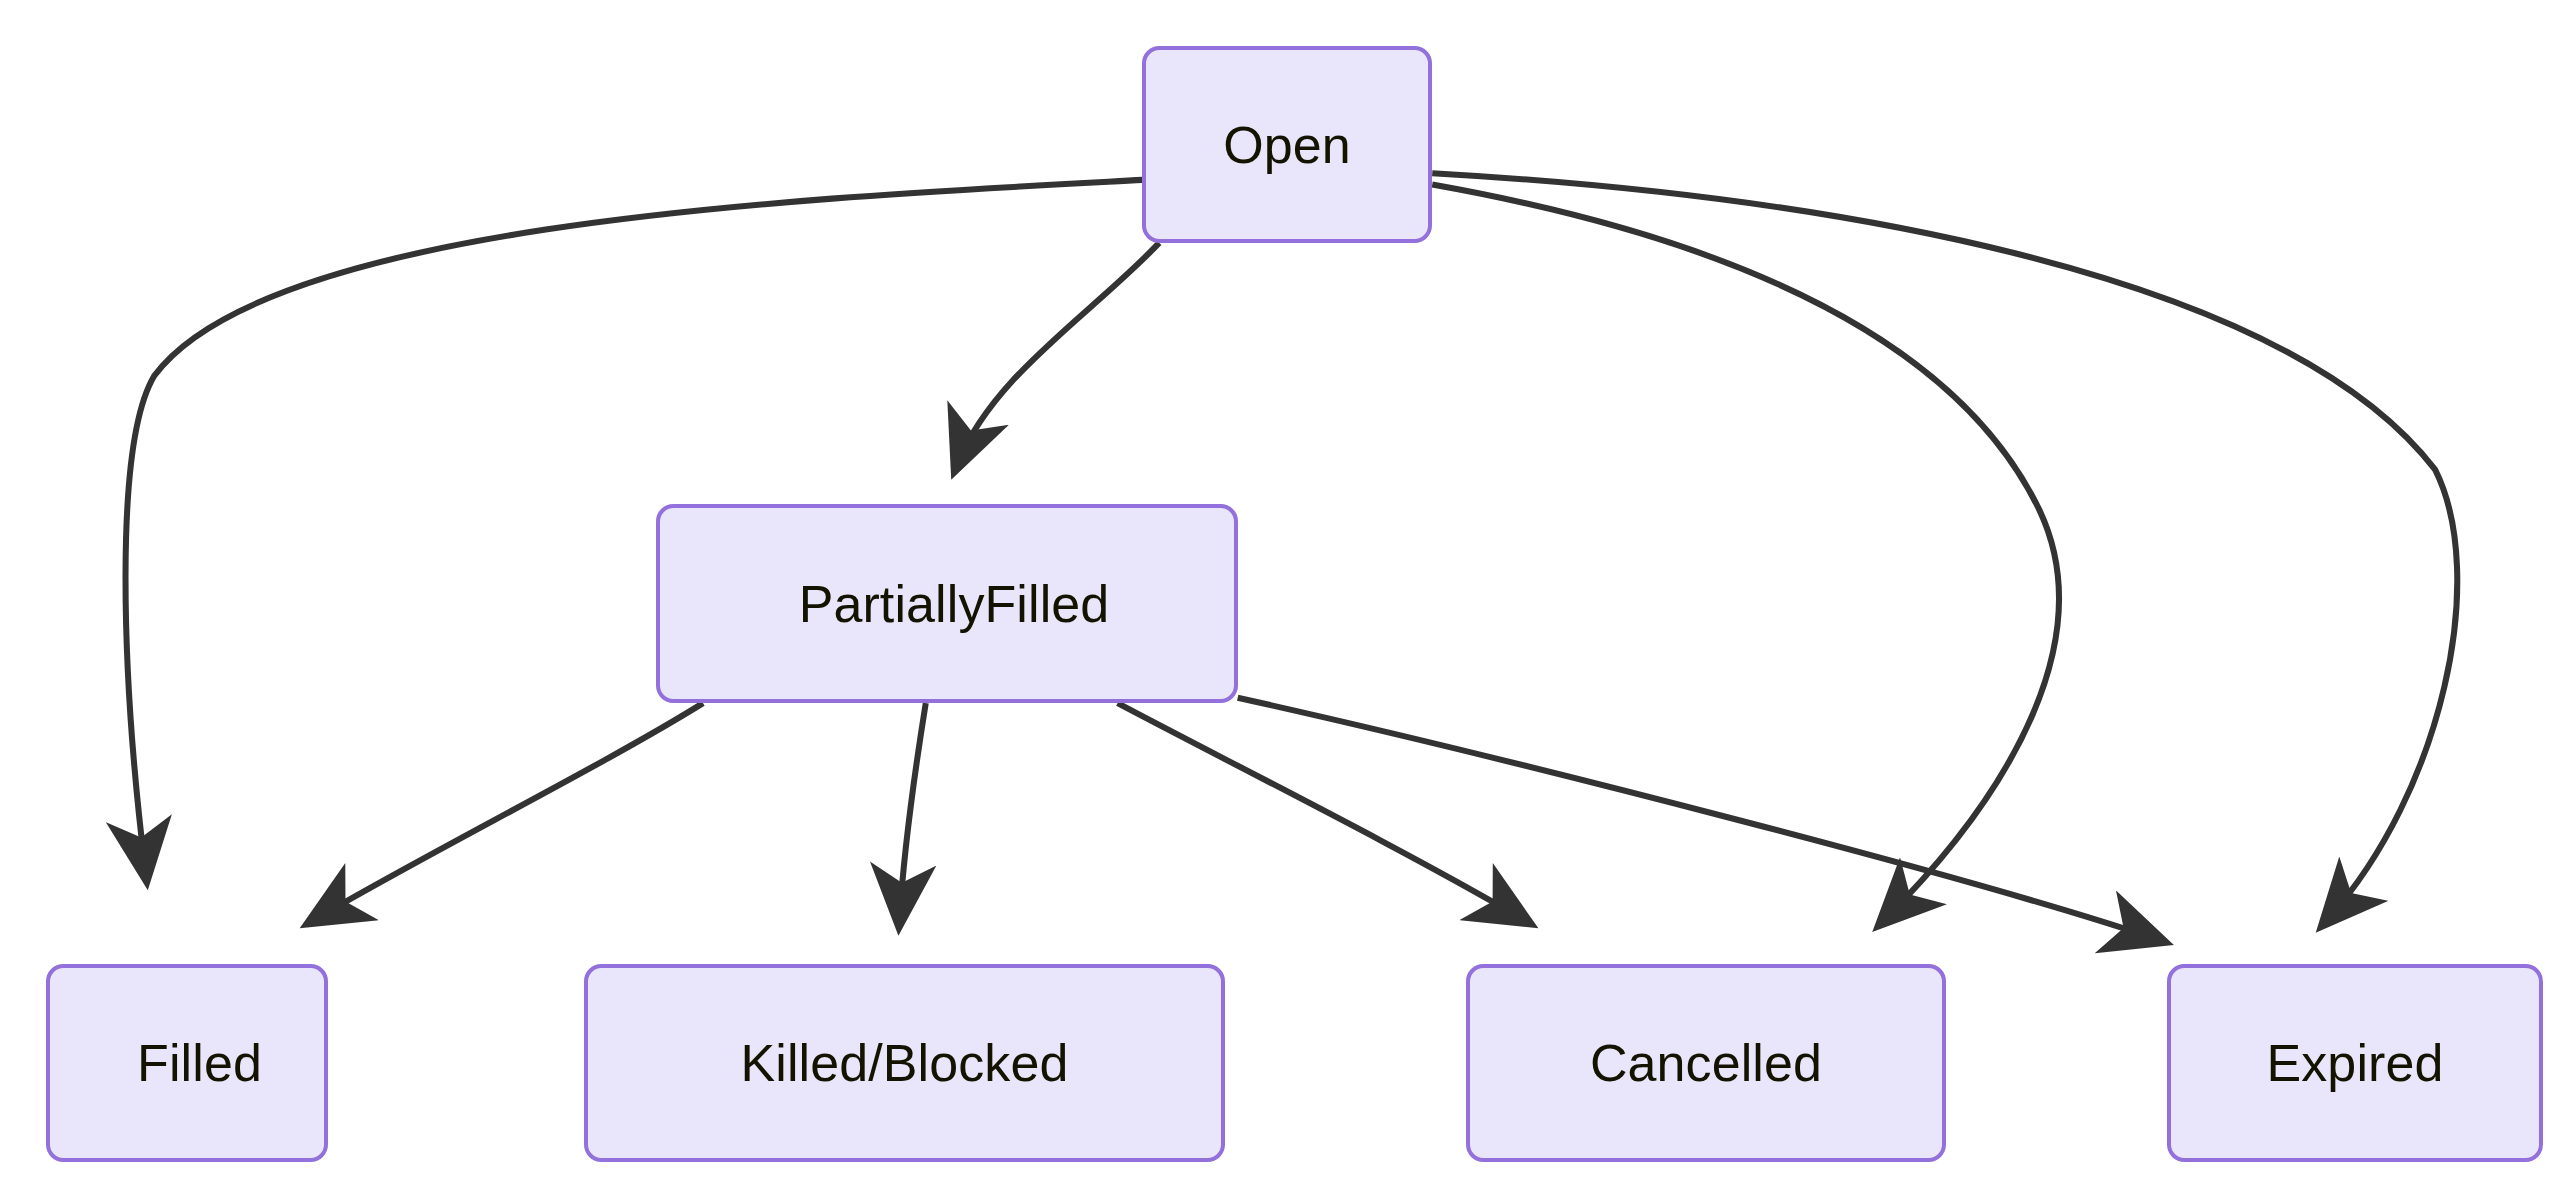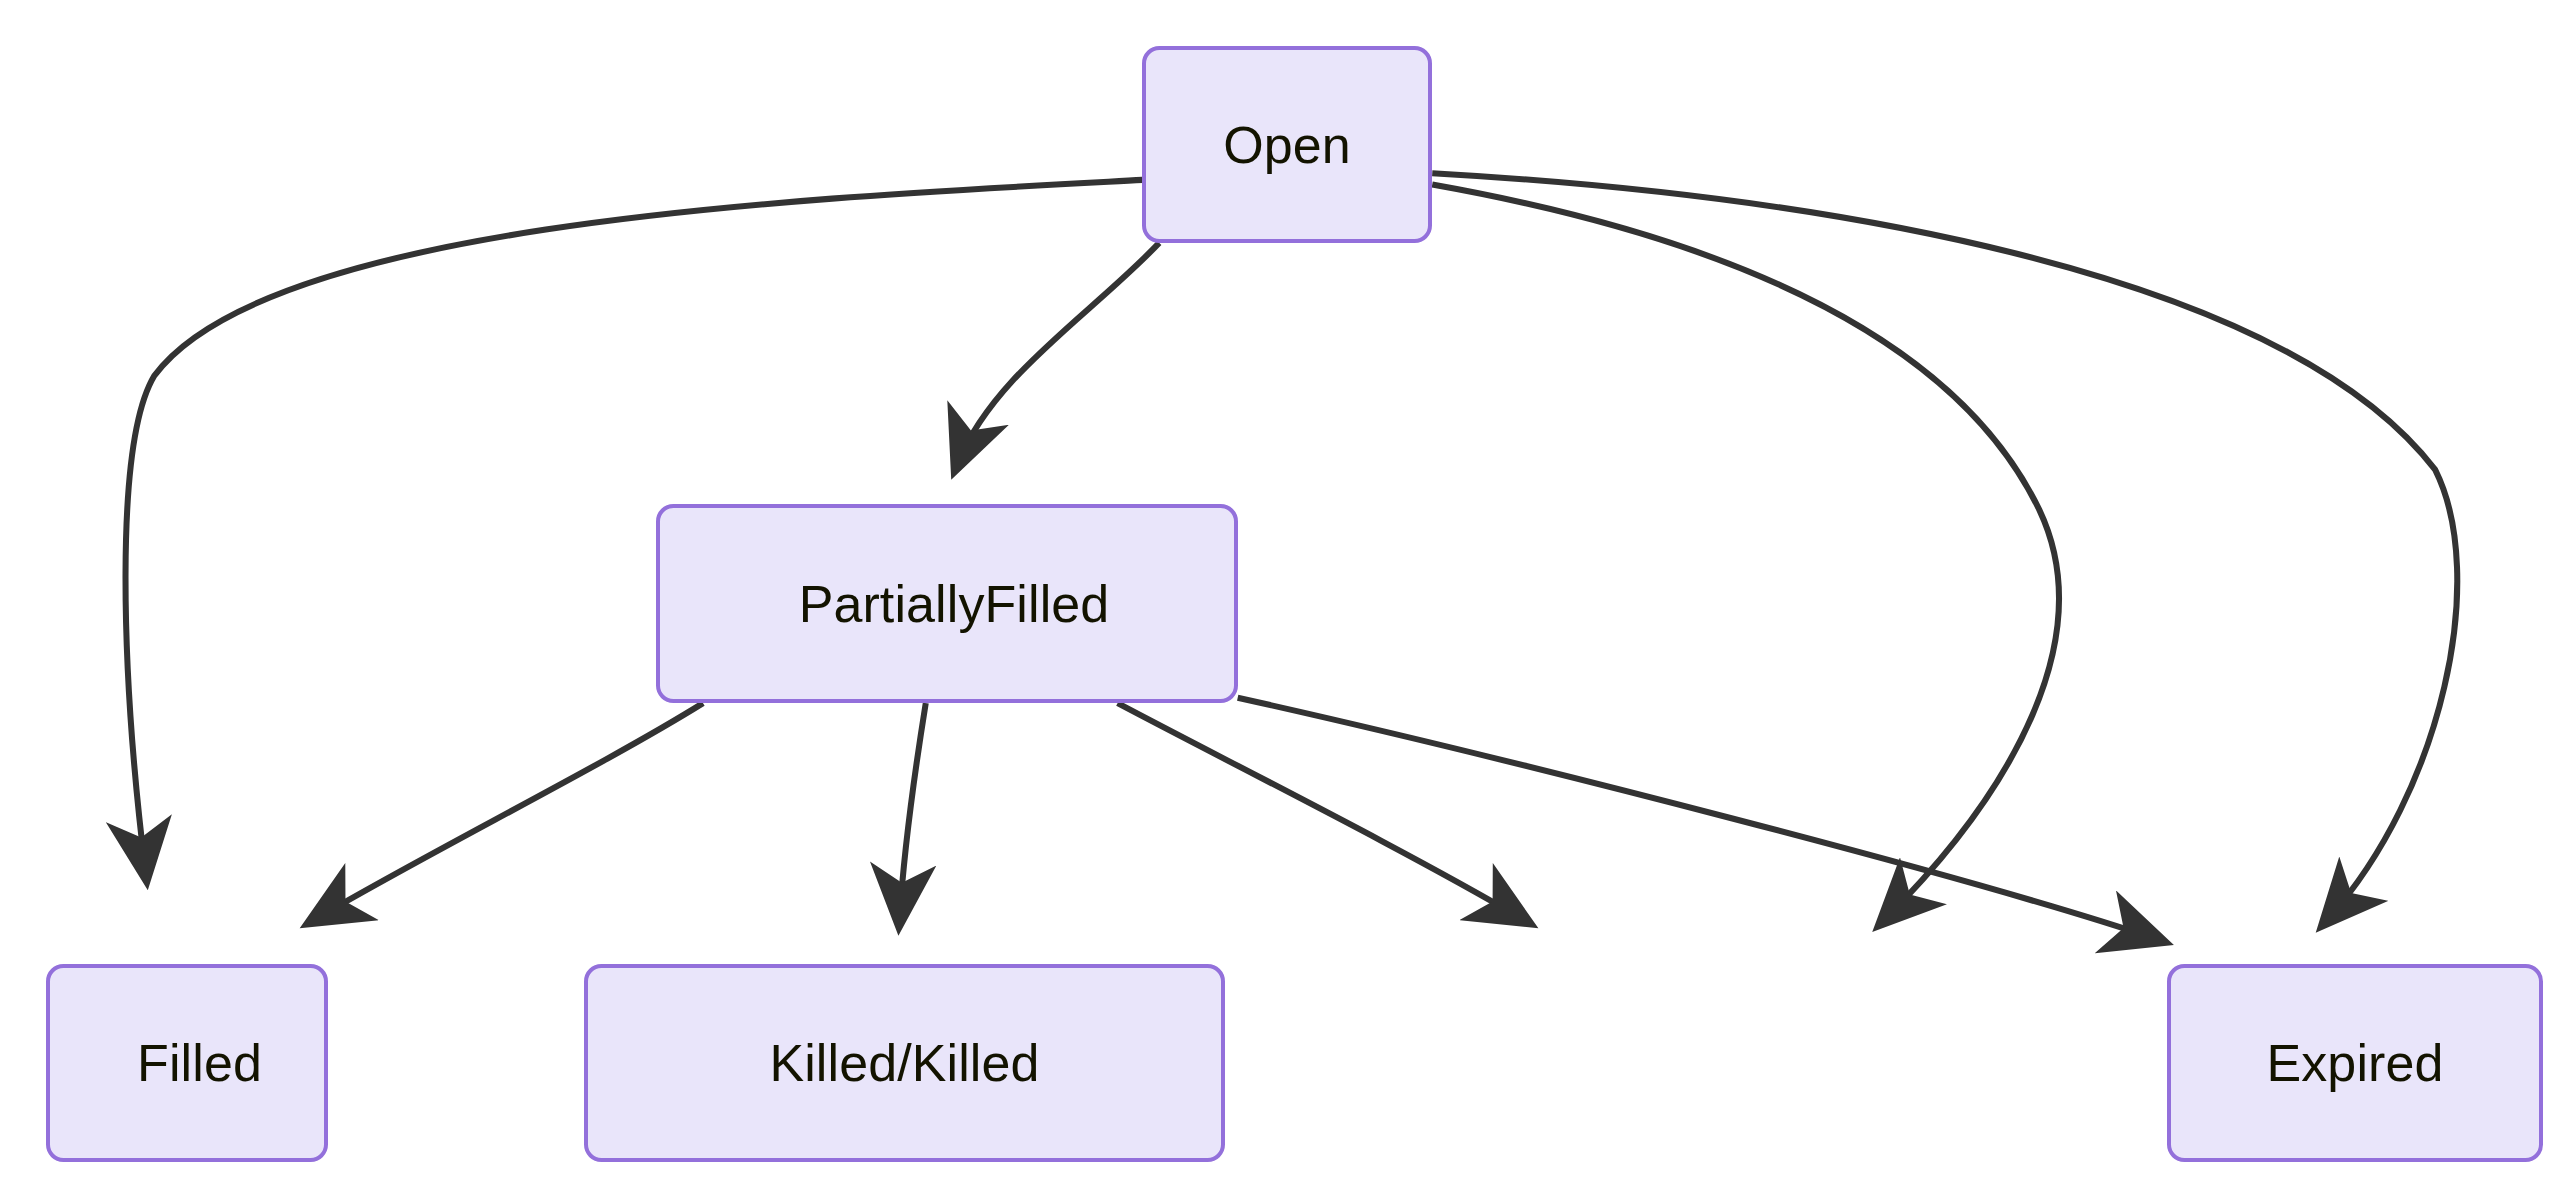--- a/index.html
+++ b/index.html
@@ -92,22 +92,25 @@
 
   <div class="flow-node" id="node-partially">
     <span class="node-label">PartiallyFilled</span>
   </div>
 
   <div class="flow-node" id="node-filled">
     <span class="node-label">Filled</span>
   </div>
 
   <div class="flow-node" id="node-killed">
-    <span class="node-label">Killed/Killed</span>
+    <span class="node-label">Killed/Blocked</span>
   </div>
 
+  <div class="flow-node" id="node-cancelled">
+    <span class="node-label">Cancelled</span>
+  </div>
 
   <div class="flow-node" id="node-expired">
     <span class="node-label">Expired</span>
   </div>
 
 </div>
 
 
 </body></html>

